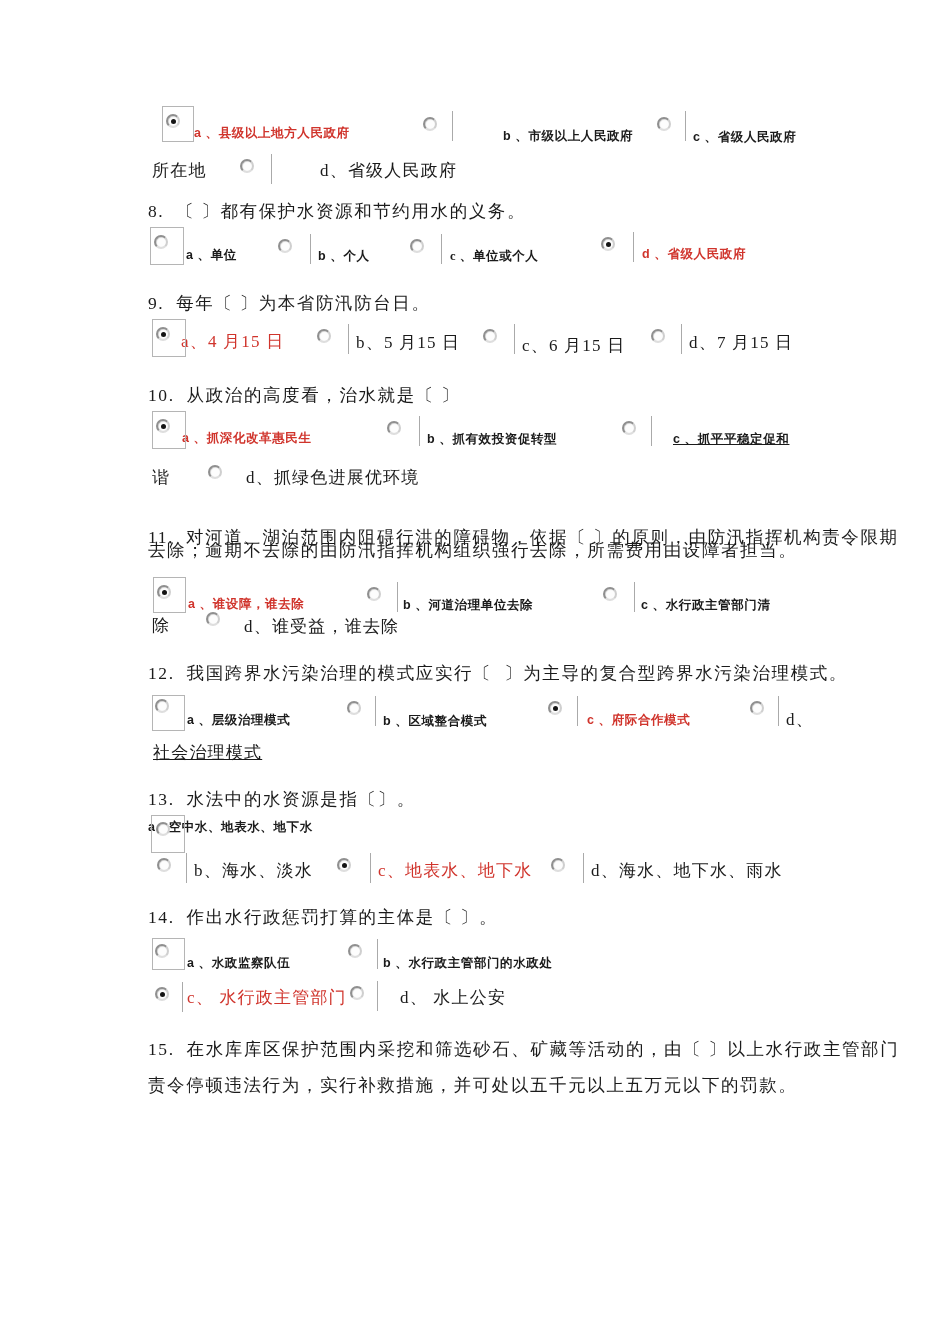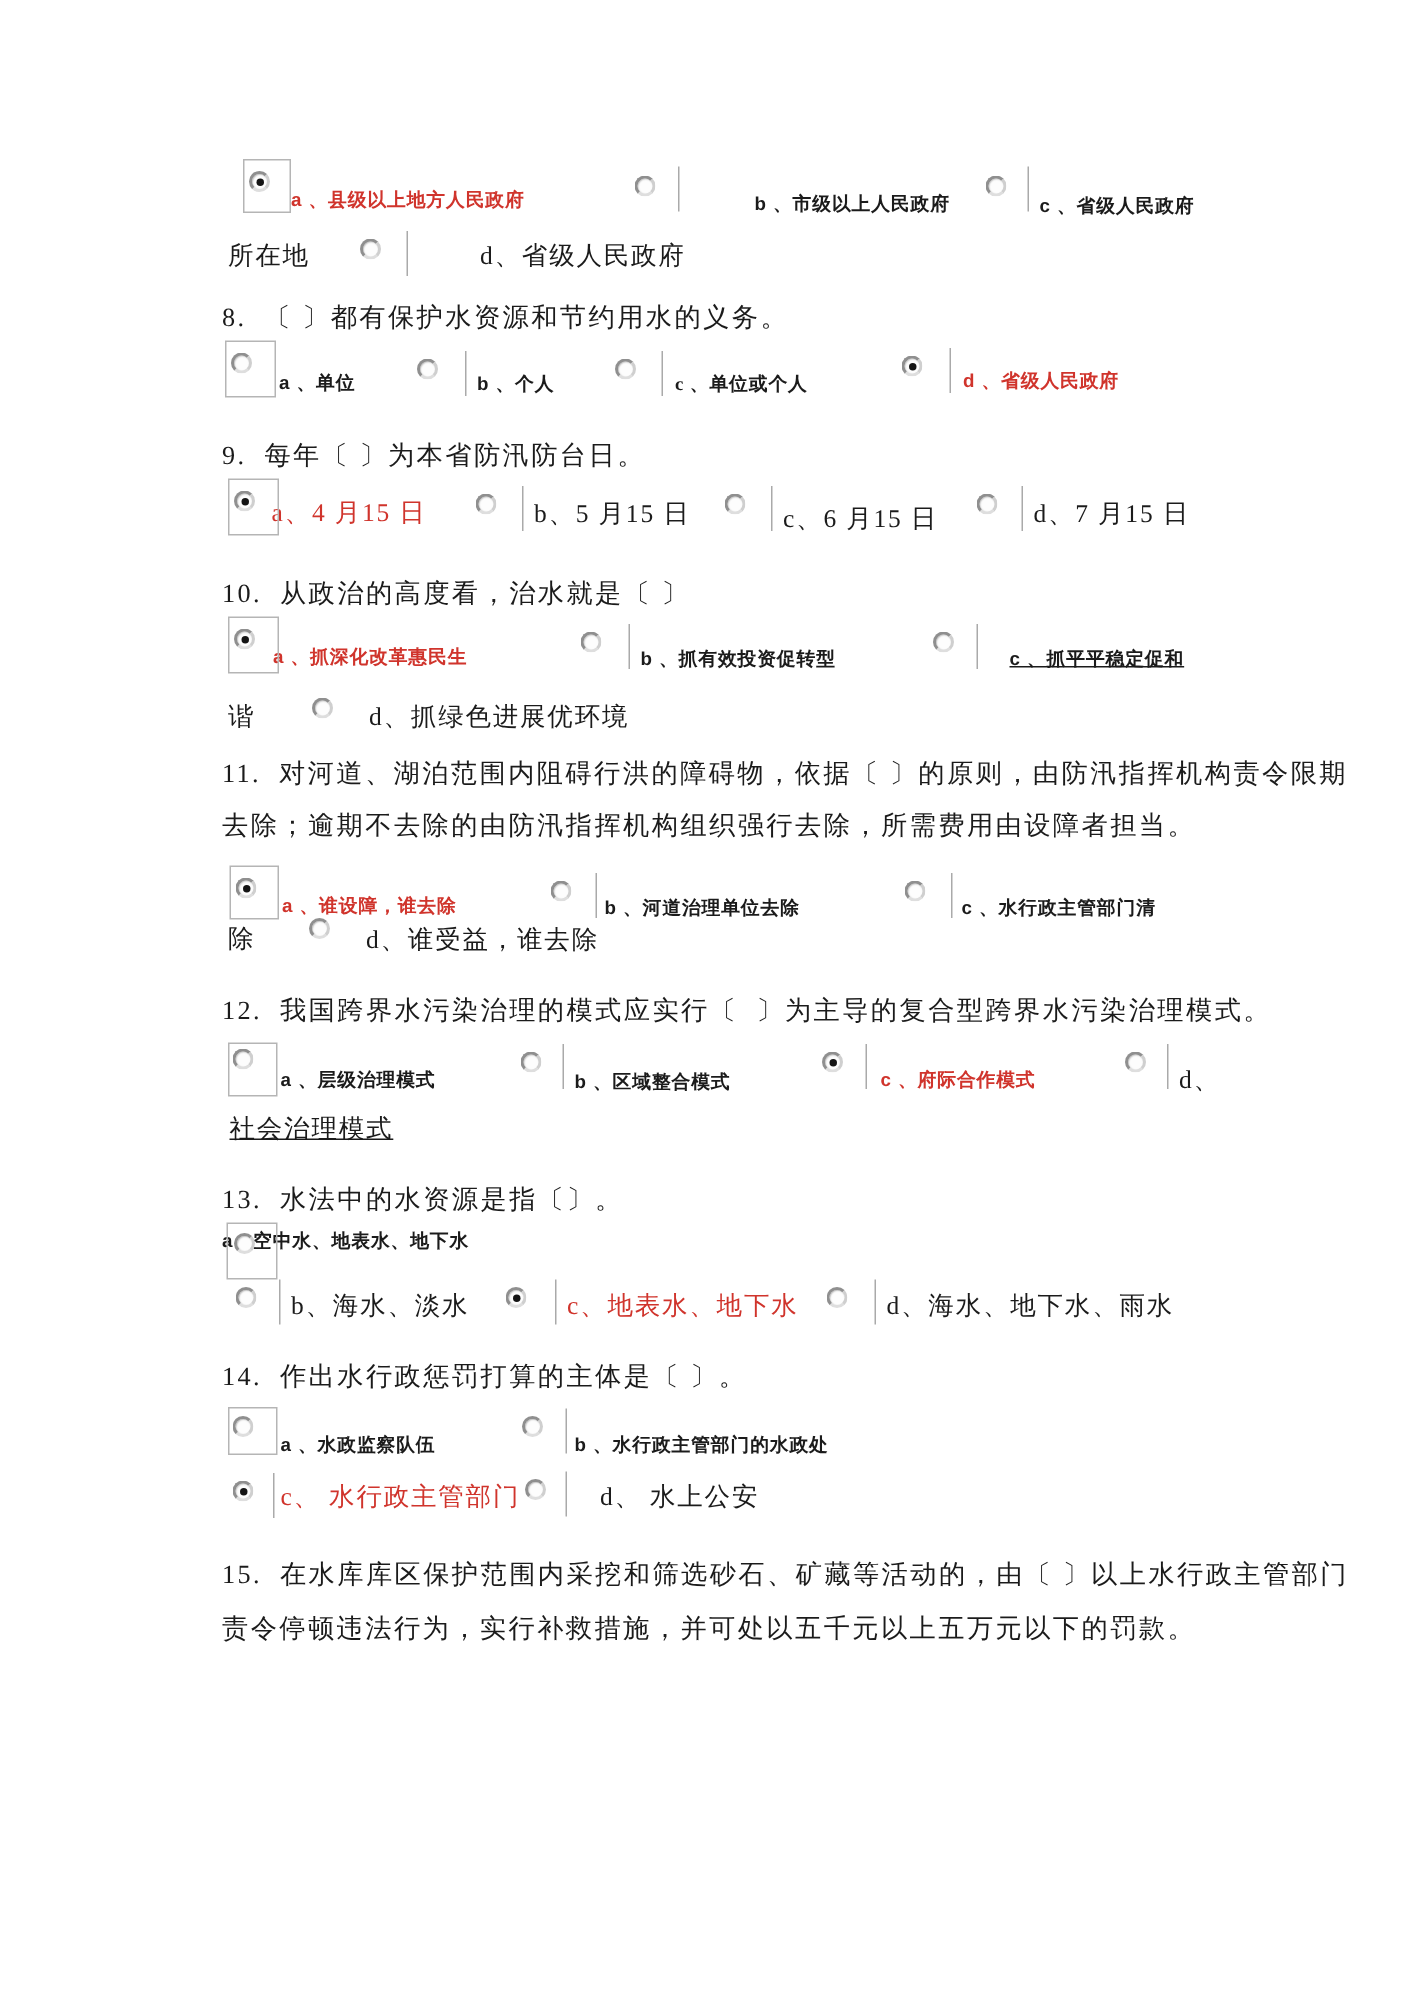--- a/index.html
+++ b/index.html
@@ -87,21 +87,21 @@
     <span class="radio selected" style="left: 156px; top: 419px;"></span>
     <div class="sep" style="left: 419px; top: 416px;"></div>
     <span class="opt-sans" style="left: 427px; top: 432px;">b 、抓有效投资促转型</span>
     <span class="radio" style="left: 387px; top: 421px;"></span>
     <div class="sep" style="left: 651px; top: 416px;"></div>
     <span class="opt-sans" style="left: 673px; top: 432px; text-decoration: underline;">c 、抓平平稳定促和</span>
     <span class="opt-serif" style="left: 152px; top: 468px;">谐</span>
     <span class="radio" style="left: 622px; top: 421px;"></span>
     <span class="opt-serif" style="left: 246px; top: 468px;">d、抓绿色进展优环境</span>
     <span class="radio" style="left: 208px; top: 465px;"></span>
-    <div class="stem" style="left: 148px; top: 505px;">11.  对河道、湖泊范围内阻碍行洪的障碍物，依据〔 〕的原则，由防汛指挥机构责令限期</div>
+    <div class="stem" style="left: 148px; top: 527px;">11.  对河道、湖泊范围内阻碍行洪的障碍物，依据〔 〕的原则，由防汛指挥机构责令限期</div>
     <div class="stem" style="left: 148px; top: 540px;">去除；逾期不去除的由防汛指挥机构组织强行去除，所需费用由设障者担当。</div>
     <span class="opt-sans red" style="left: 188px; top: 597px;">a 、谁设障，谁去除</span>
     <div class="focus-box" style="left: 153px; top: 577px; width: 33px; height: 36px;"></div>
     <span class="radio selected" style="left: 157px; top: 585px;"></span>
     <div class="sep" style="left: 397px; top: 582px;"></div>
     <span class="opt-sans" style="left: 403px; top: 598px;">b 、河道治理单位去除</span>
     <span class="radio" style="left: 367px; top: 587px;"></span>
     <div class="sep" style="left: 634px; top: 582px;"></div>
     <span class="opt-sans" style="left: 641px; top: 598px;">c 、水行政主管部门清</span>
     <span class="opt-serif" style="left: 152px; top: 616px;">除</span>

